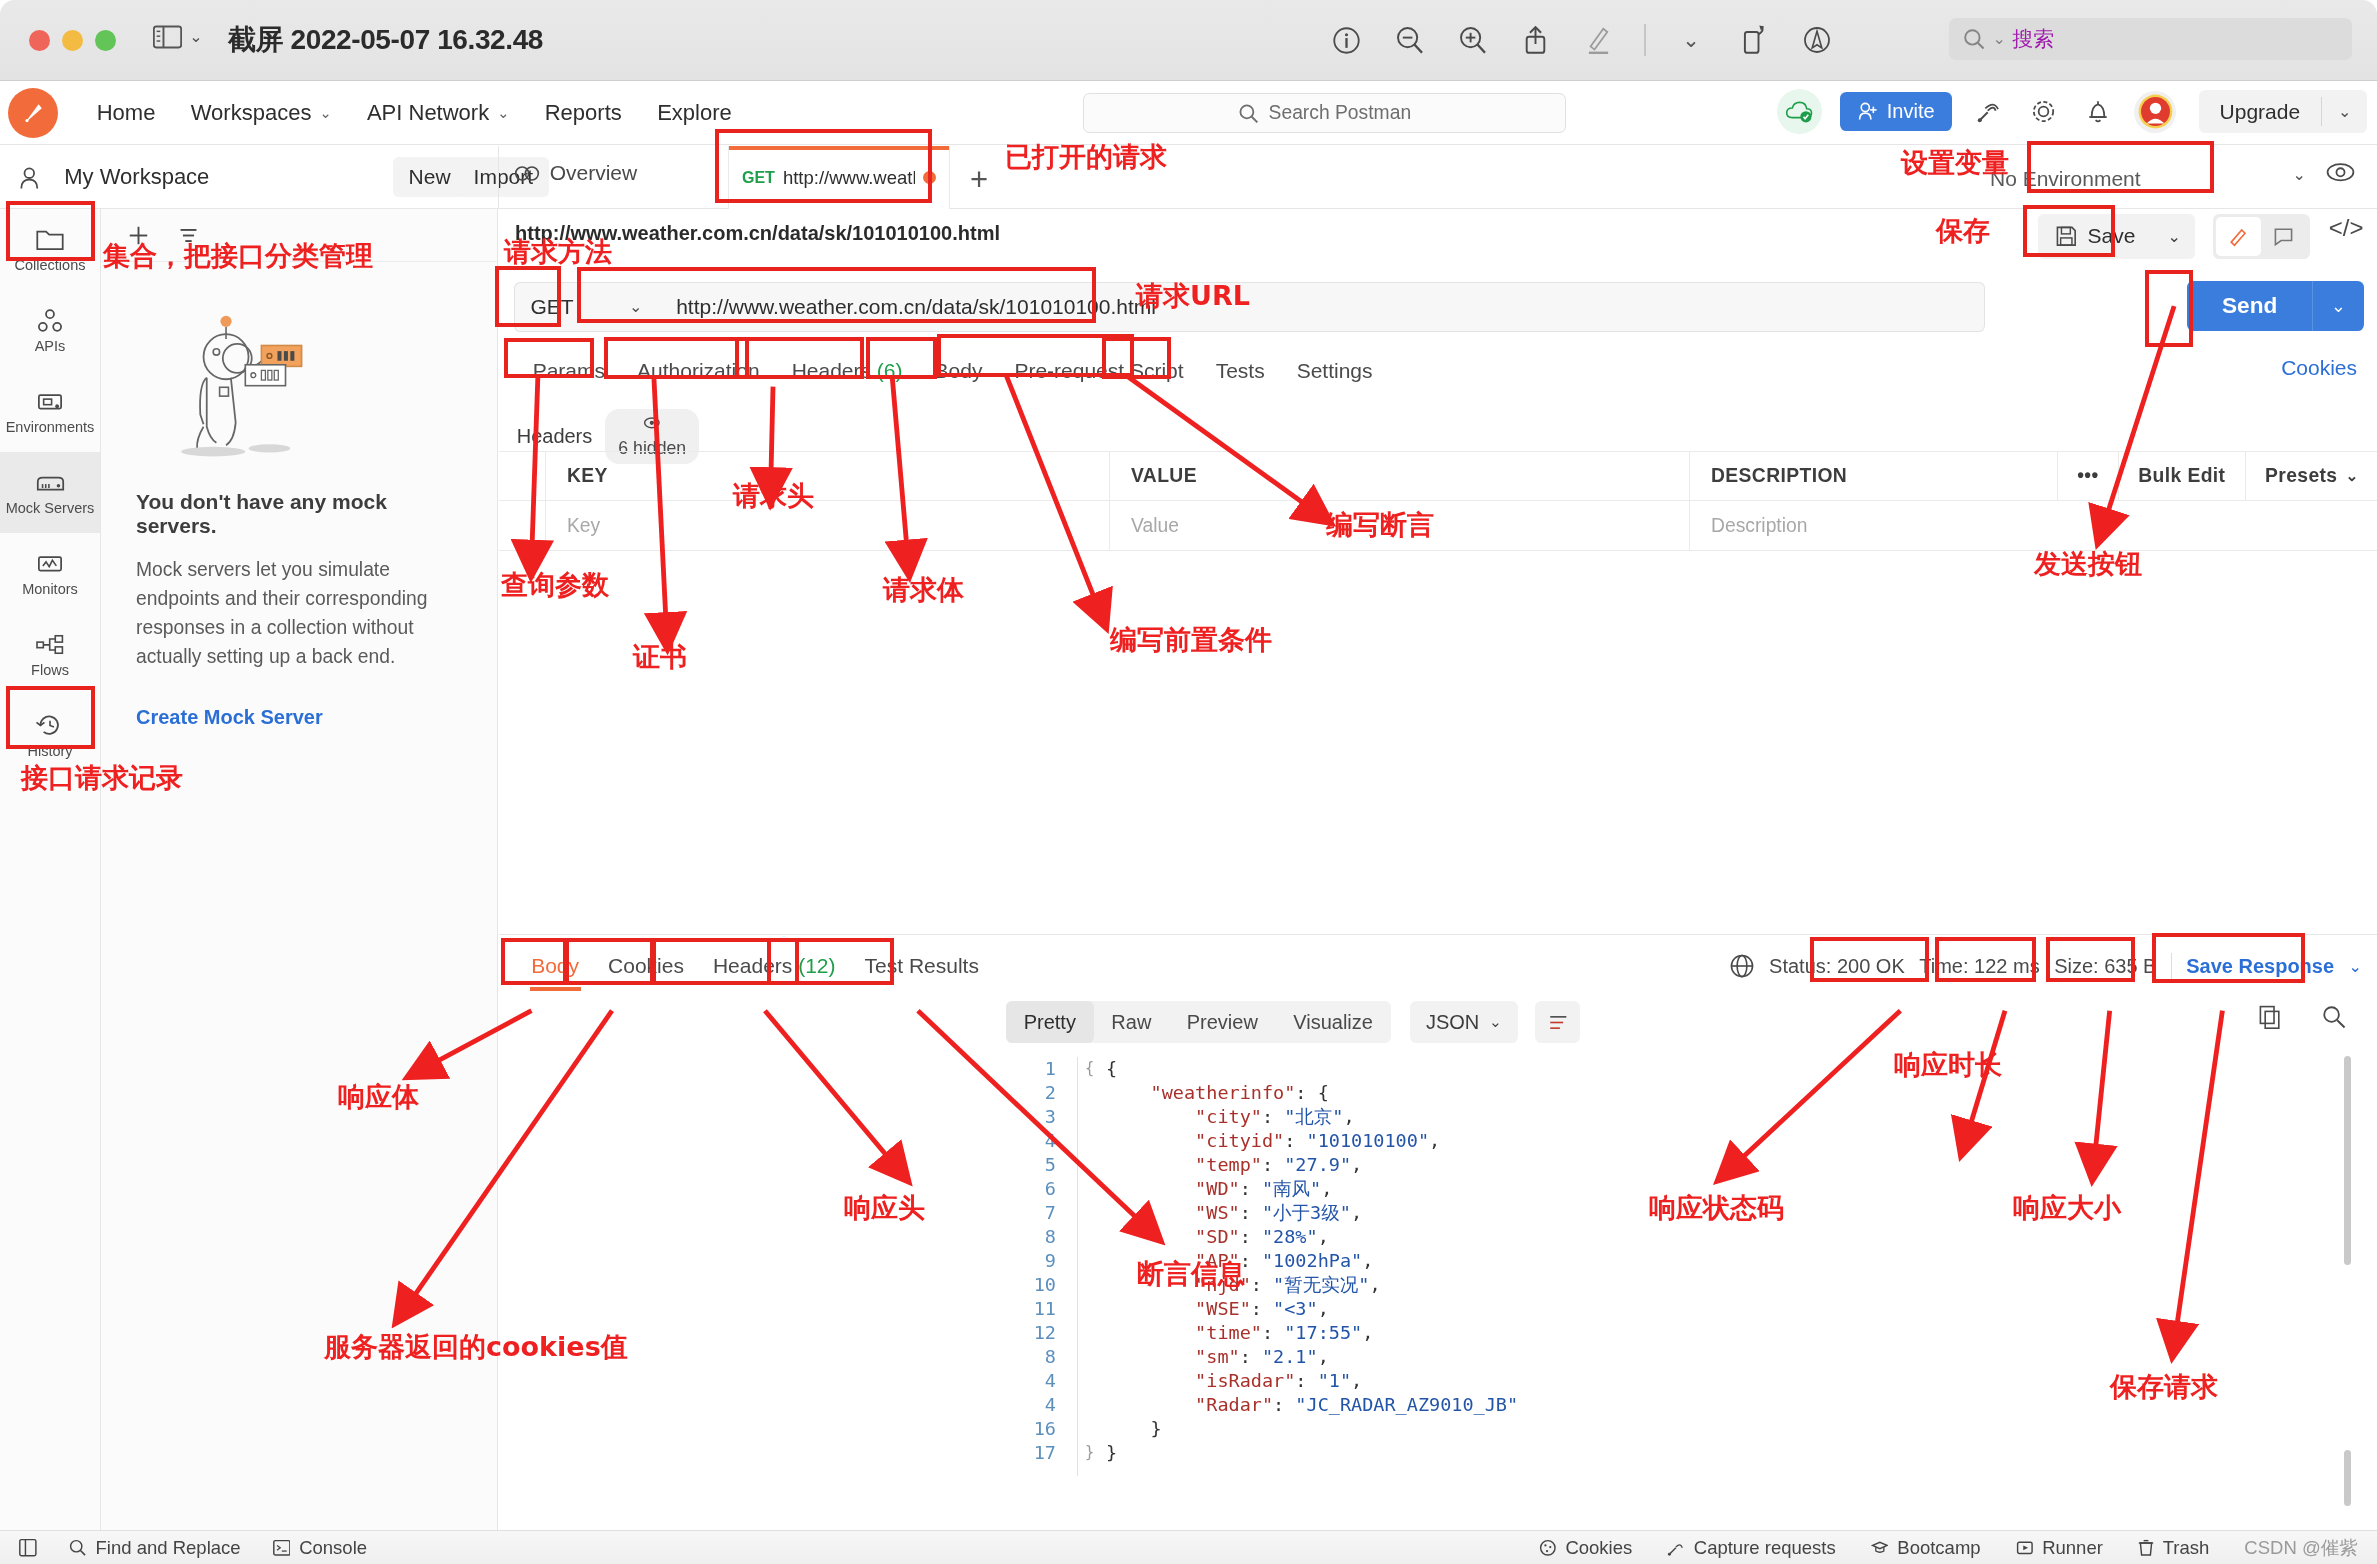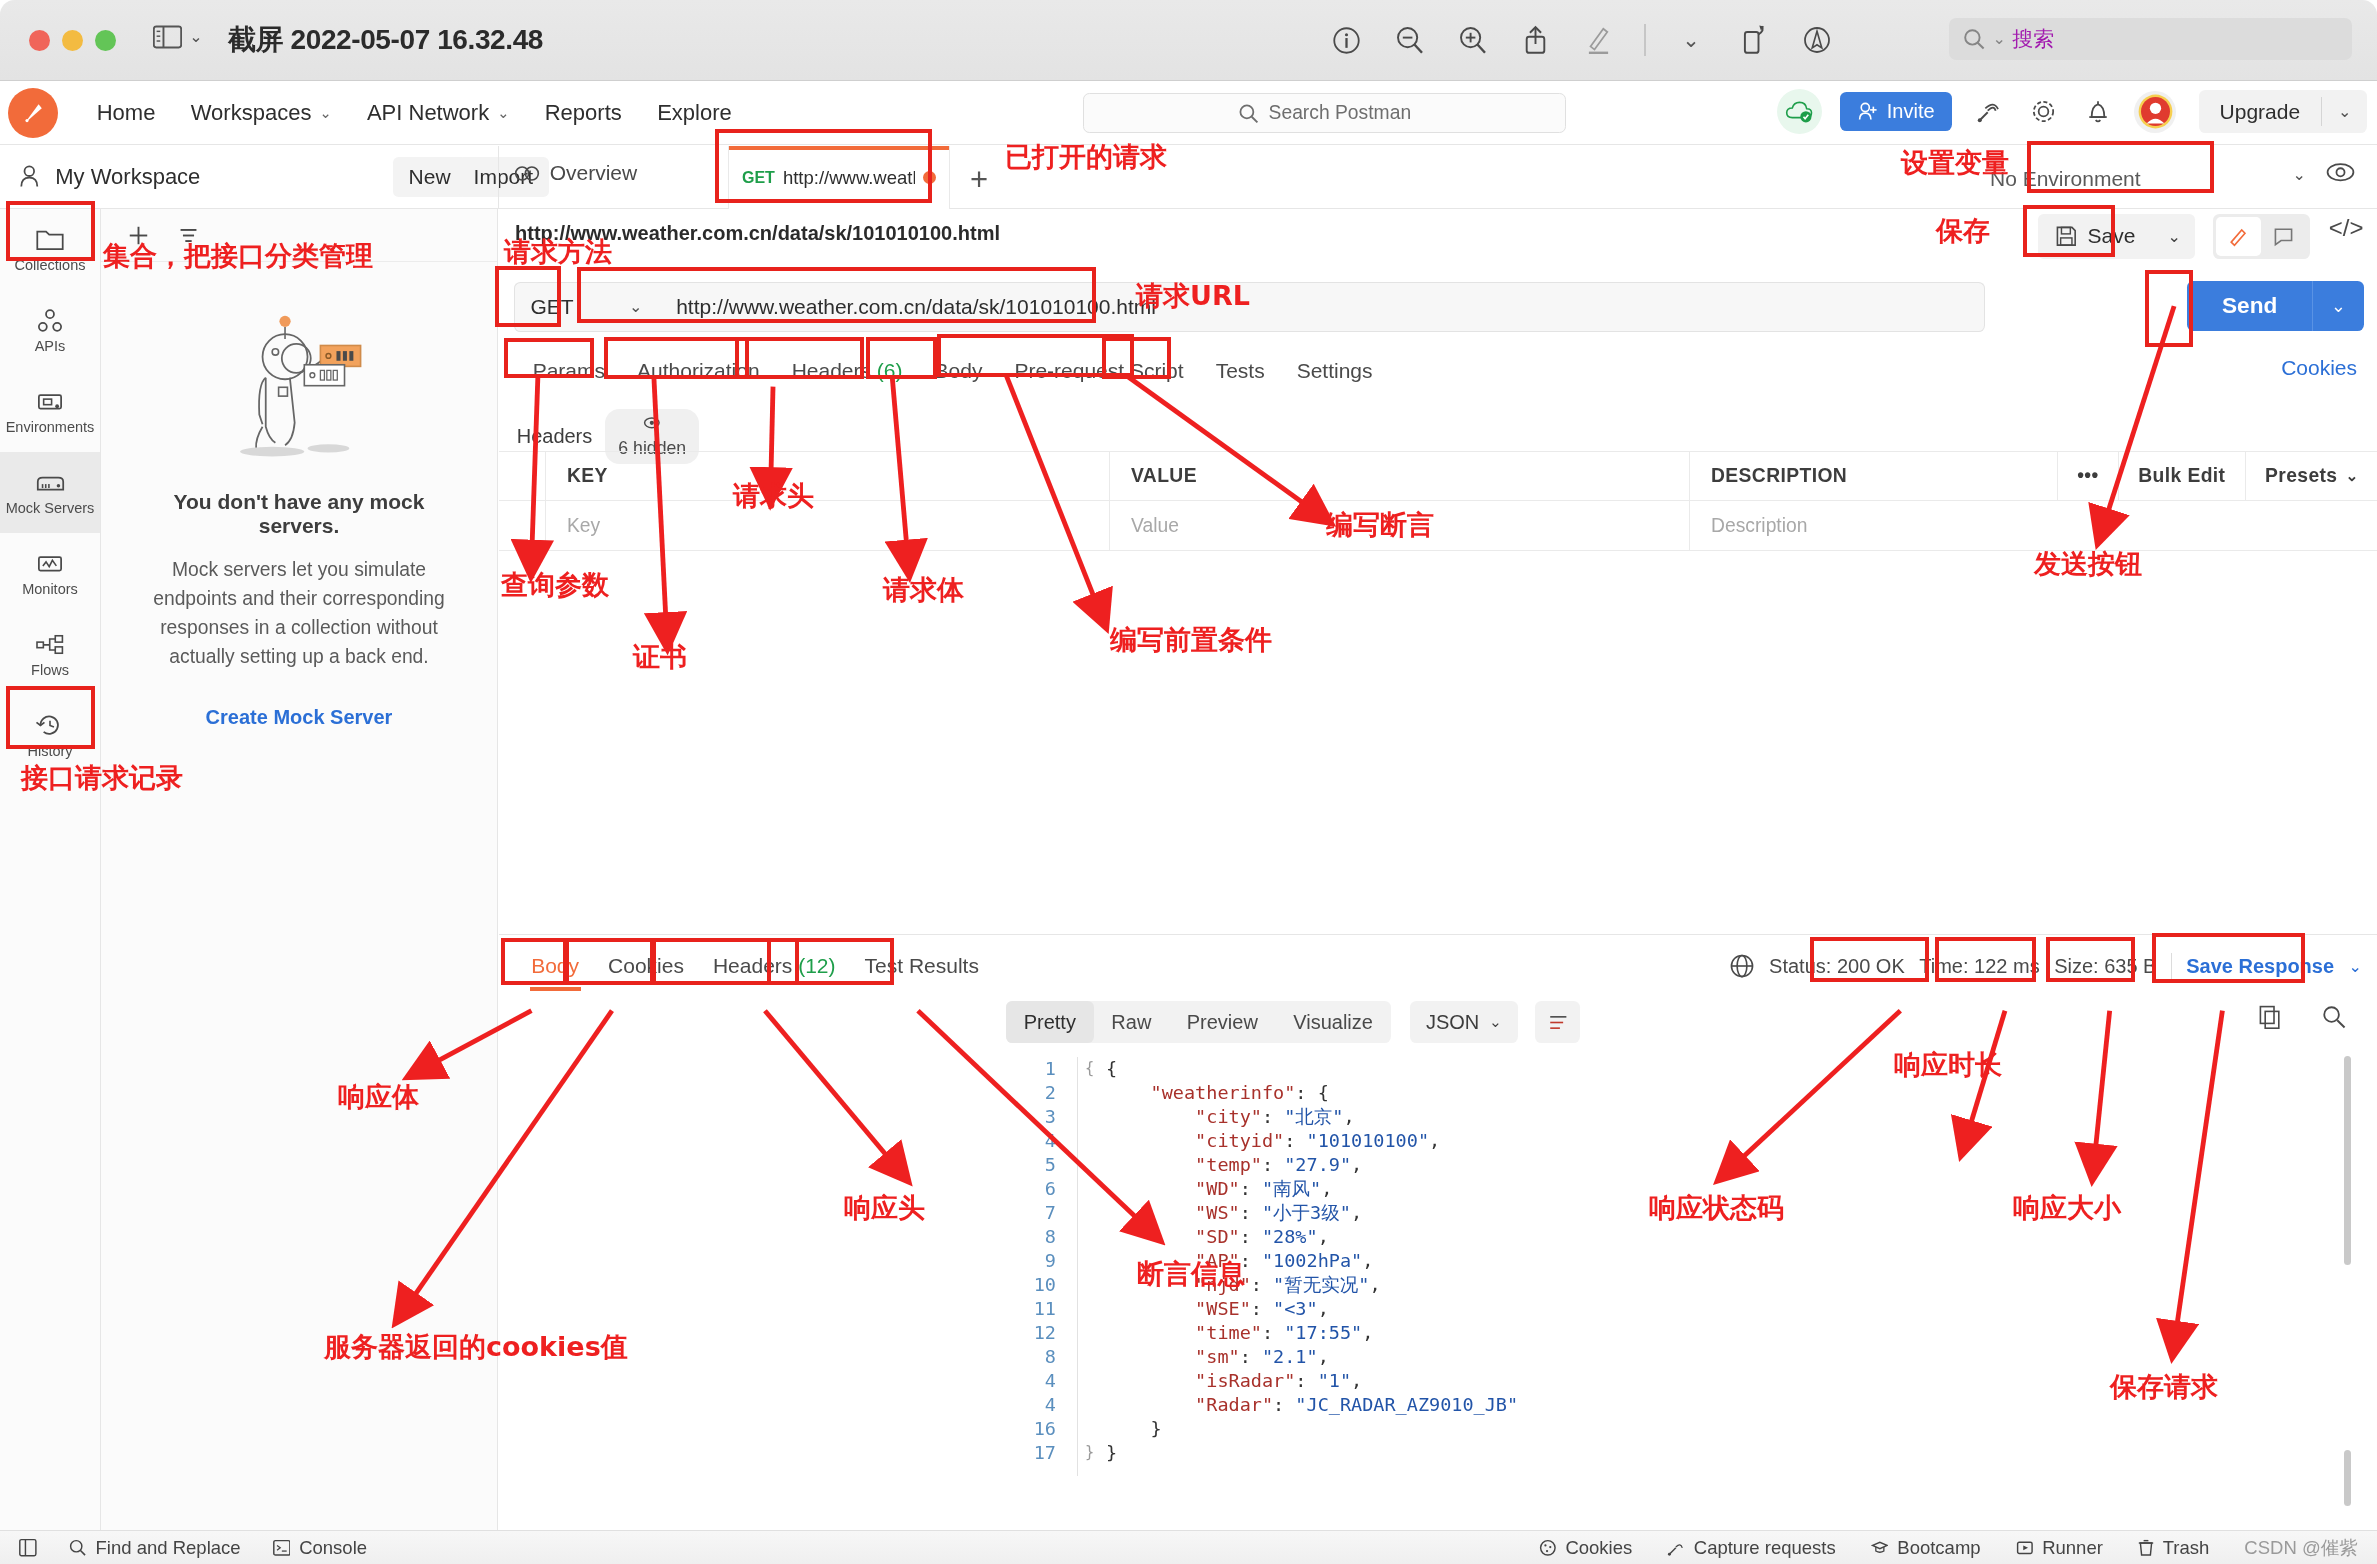--- a/index.html
+++ b/index.html
@@ -79,21 +79,21 @@
   }
   .upgrade-txt { font-size: 21px; color: #2e2e2e; padding: 0 21px; }
   .upgrade-div { width: 0.8px; height: 29px; background: #d5d5d5; }
   .upgrade-caret { padding: 0 16px; font-size: 16px; color: #555; }
 
   
   .ws-bar {
     position: absolute; left: 0; top: 146px; width: 2377px; height: 63px;
     background: #fff; border-bottom: 0.8px solid #e6e6e6; display: flex; align-items: center;
   }
-  .ws-name { display: flex; align-items: flex-start; gap: 15px; margin-left: 17.7px; font-size: 22px; color: #2e2e2e; }
+  .ws-name { display: flex; align-items: flex-end; gap: 24px; margin-left: 17.7px; font-size: 22px; color: #2e2e2e; }
   .ws-btn { margin-left: 22.6px; font-size: 21px; color: #2e2e2e; background: #f3f3f3; border-radius: 5.6px; padding: 8px 16px; }
   .ws-sep { position: absolute; left: 498px; top: 0; width: 0.8px; height: 63px; background: #e6e6e6; }
   .overview-tab { position: absolute; left: 514px; top: 15.3px; display: flex; align-items: center; gap: 9.7px; font-size: 21px; color: #4a4a4a; }
   .req-tab {
     position: absolute; left: 728px; top: 0; width: 222px; height: 63px; background: #fff;
     border-left: 0.8px solid #e9e9e9; border-right: 0.8px solid #e9e9e9;
     display: flex; align-items: center; padding: 0 13px; gap: 8px;
   }
   .req-tab::before { content: ""; position: absolute; left: 0; right: 0; top: 0; height: 4px; background: #f26b3a; }
   .req-tab .m { color: #1e9e4a; font-size: 16px; font-weight: bold; }
@@ -118,21 +118,21 @@
   }
   .rail-item.active { background: #eaeaea; }
   .rail-item .lbl { font-size: 14.5px; color: #4c4c4c; }
 
   
   .mock-panel {
     position: absolute; left: 101px; top: 209px; width: 397px; height: 1322px;
     background: #fbfbfb; border-right: 0.8px solid #e6e6e6;
   }
   .mock-toolbar { height: 53px; display: flex; align-items: center; gap: 22.6px; padding-left: 24px; border-bottom: 0.8px solid #ececec; }
-  .mock-empty { padding: 48px 35px 0; text-align: center; }
+  .mock-empty { padding: 48px 35px 0; }
   .mock-title { font-size: 21px; font-weight: bold; color: #3d3d3d; margin-top: 16px; }
   .mock-desc { font-size: 19.3px; color: #5a5a5a; line-height: 1.5; margin-top: 17.7px; }
   .mock-link { font-size: 20px; color: #2b6fd6; margin-top: 35px; font-weight: bold; }
 
   
   .main { position: absolute; left: 499px; top: 209px; width: 1879px; height: 1322px; background: #fff; }
   .url-crumb { position: absolute; left: 16px; top: 13px; font-size: 20px; font-weight: bold; color: #2b2b2b; }
   .save-row { position: absolute; right: 14.5px; top: 4.8px; display: flex; gap: 0; }
   .save-btn { display: flex; align-items: center; gap: 9.7px; background: #f2f2f2; height: 45px; padding: 0 17.7px; border-radius: 5.6px 0 0 5.6px; font-size: 21px; color: #2e2e2e; }
   .save-caret { background: #f2f2f2; height: 45px; display: flex; align-items: center; padding: 0 14.5px; border-radius: 0 5.6px 5.6px 0; font-size: 16px; color: #444; }

